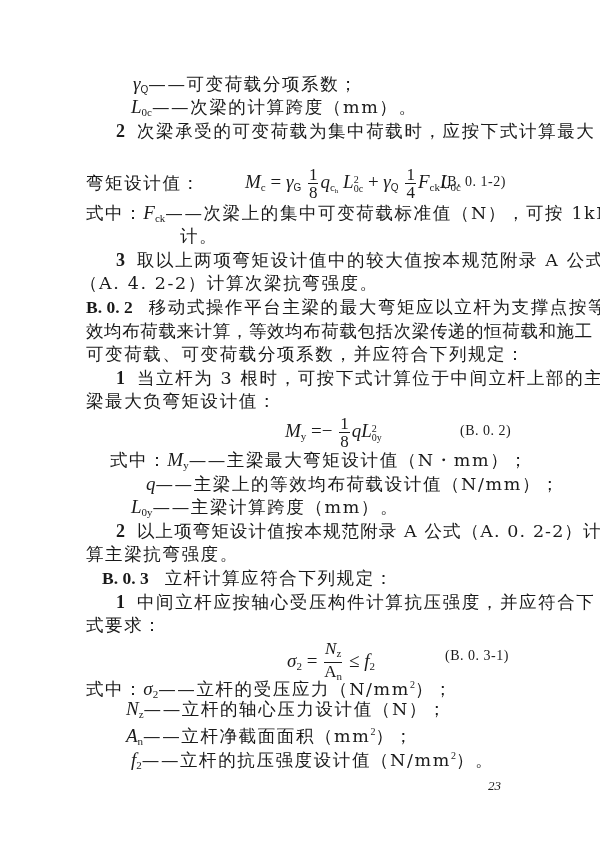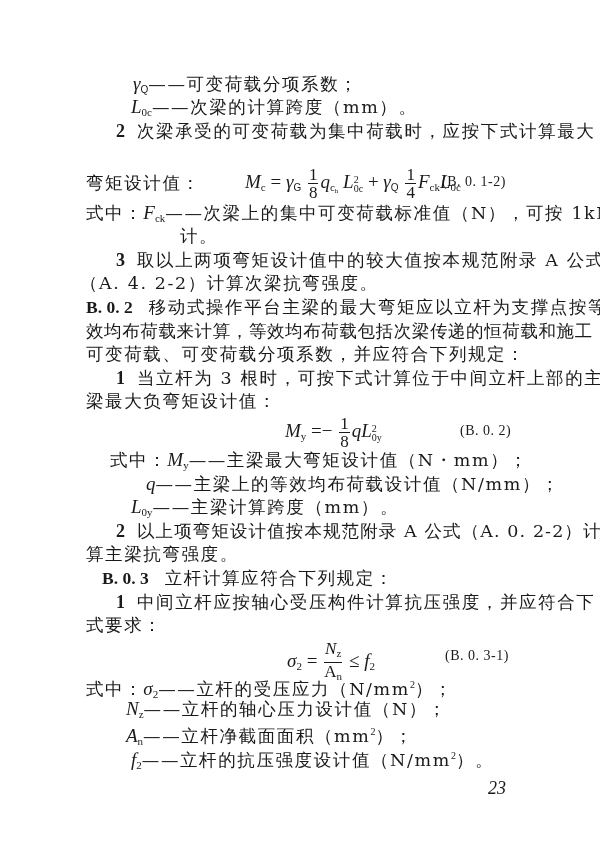--- a/index.html
+++ b/index.html
@@ -15,21 +15,21 @@
     .sub { font-size: 10px; vertical-align: -3px; font-style: normal; letter-spacing: 0; font-family: "Liberation Sans", sans-serif; }
     .sub.it2 { font-family: "Liberation Serif", serif; font-style: normal; font-size: 11px; }
     .sup { font-size: 10px; vertical-align: 7px; letter-spacing: 0; font-family: "Liberation Serif", serif; }
     .b { font-weight: bold; font-family: "Liberation Serif", "DejaVu Serif", serif; letter-spacing: 0; text-align: right; }
     .num { font-weight: bold; font-family: "Liberation Serif", serif; letter-spacing: 0; font-size: 18px; margin-right: 12px; }
     .formula { position: absolute; white-space: nowrap; font-family: "Liberation Serif", "DejaVu Serif", serif; font-size: 19px; margin-left: 37px; }
     .frac { display: inline-block; vertical-align: middle; text-align: center; margin: 0 2px; }
     .frac span { display: block; line-height: 17px; font-size: 17px; font-style: normal; }
     .frac .n { border-bottom: 1px solid #1a1a1a; padding: 0 1px; }
     .eqno { position: absolute; white-space: nowrap; font-family: Liberation Serif, serif; font-size: 14px; letter-spacing: 0.5px; }
-    .pageno { position: absolute; font-family: "Liberation Serif", serif; font-style: italic; font-size: 18px; }
+    .pageno { position: absolute; font-family: "Liberation Serif", serif; font-style: italic; font-size: 13px; }
   </style>
 </head>
 <body>
 
 <div class="line" style="left:133px; top:73px;">
   <span class="it">γ</span><span class="sub">Q</span><span class="dash-text">——可变荷载分项系数；</span>
 </div>
 <div class="line" style="left:131px; top:96px;">
   <span class="it">L</span><span class="sub it2">0c</span><span>——次梁的计算跨度（mm）。</span>
 </div>

